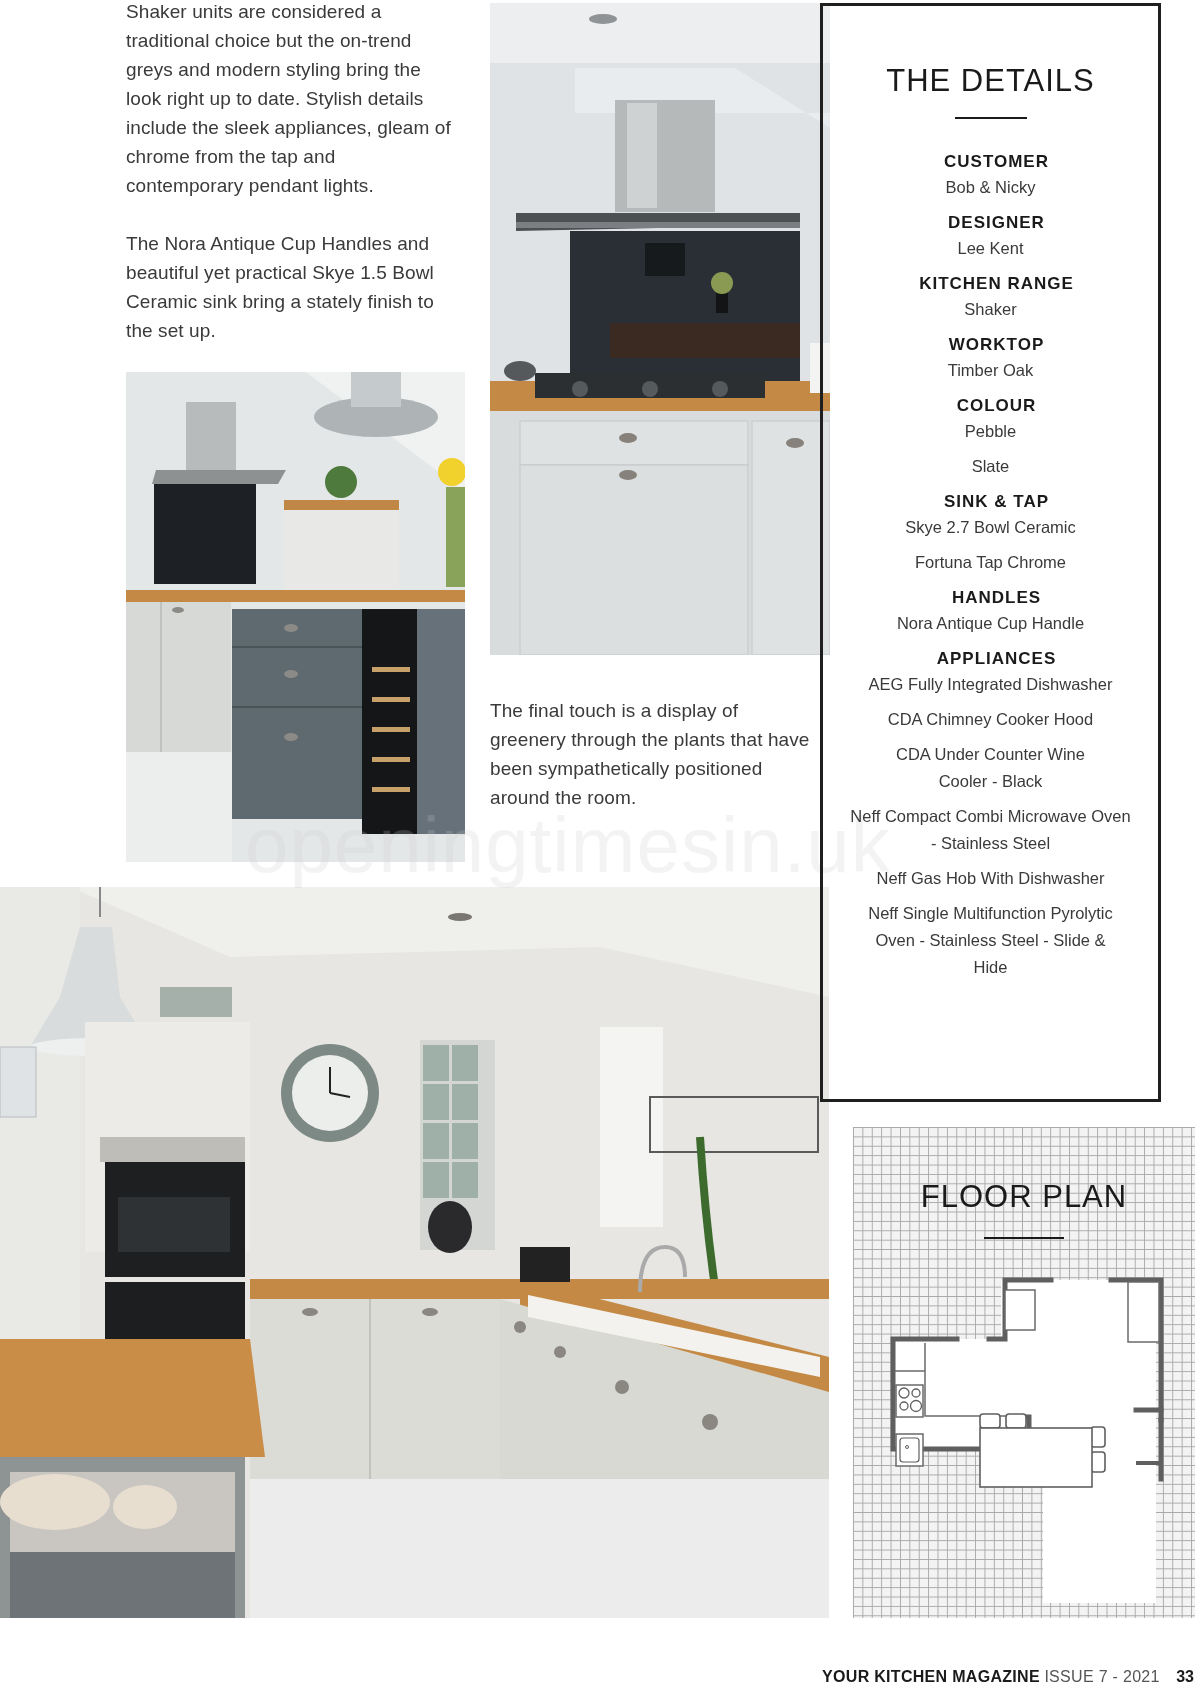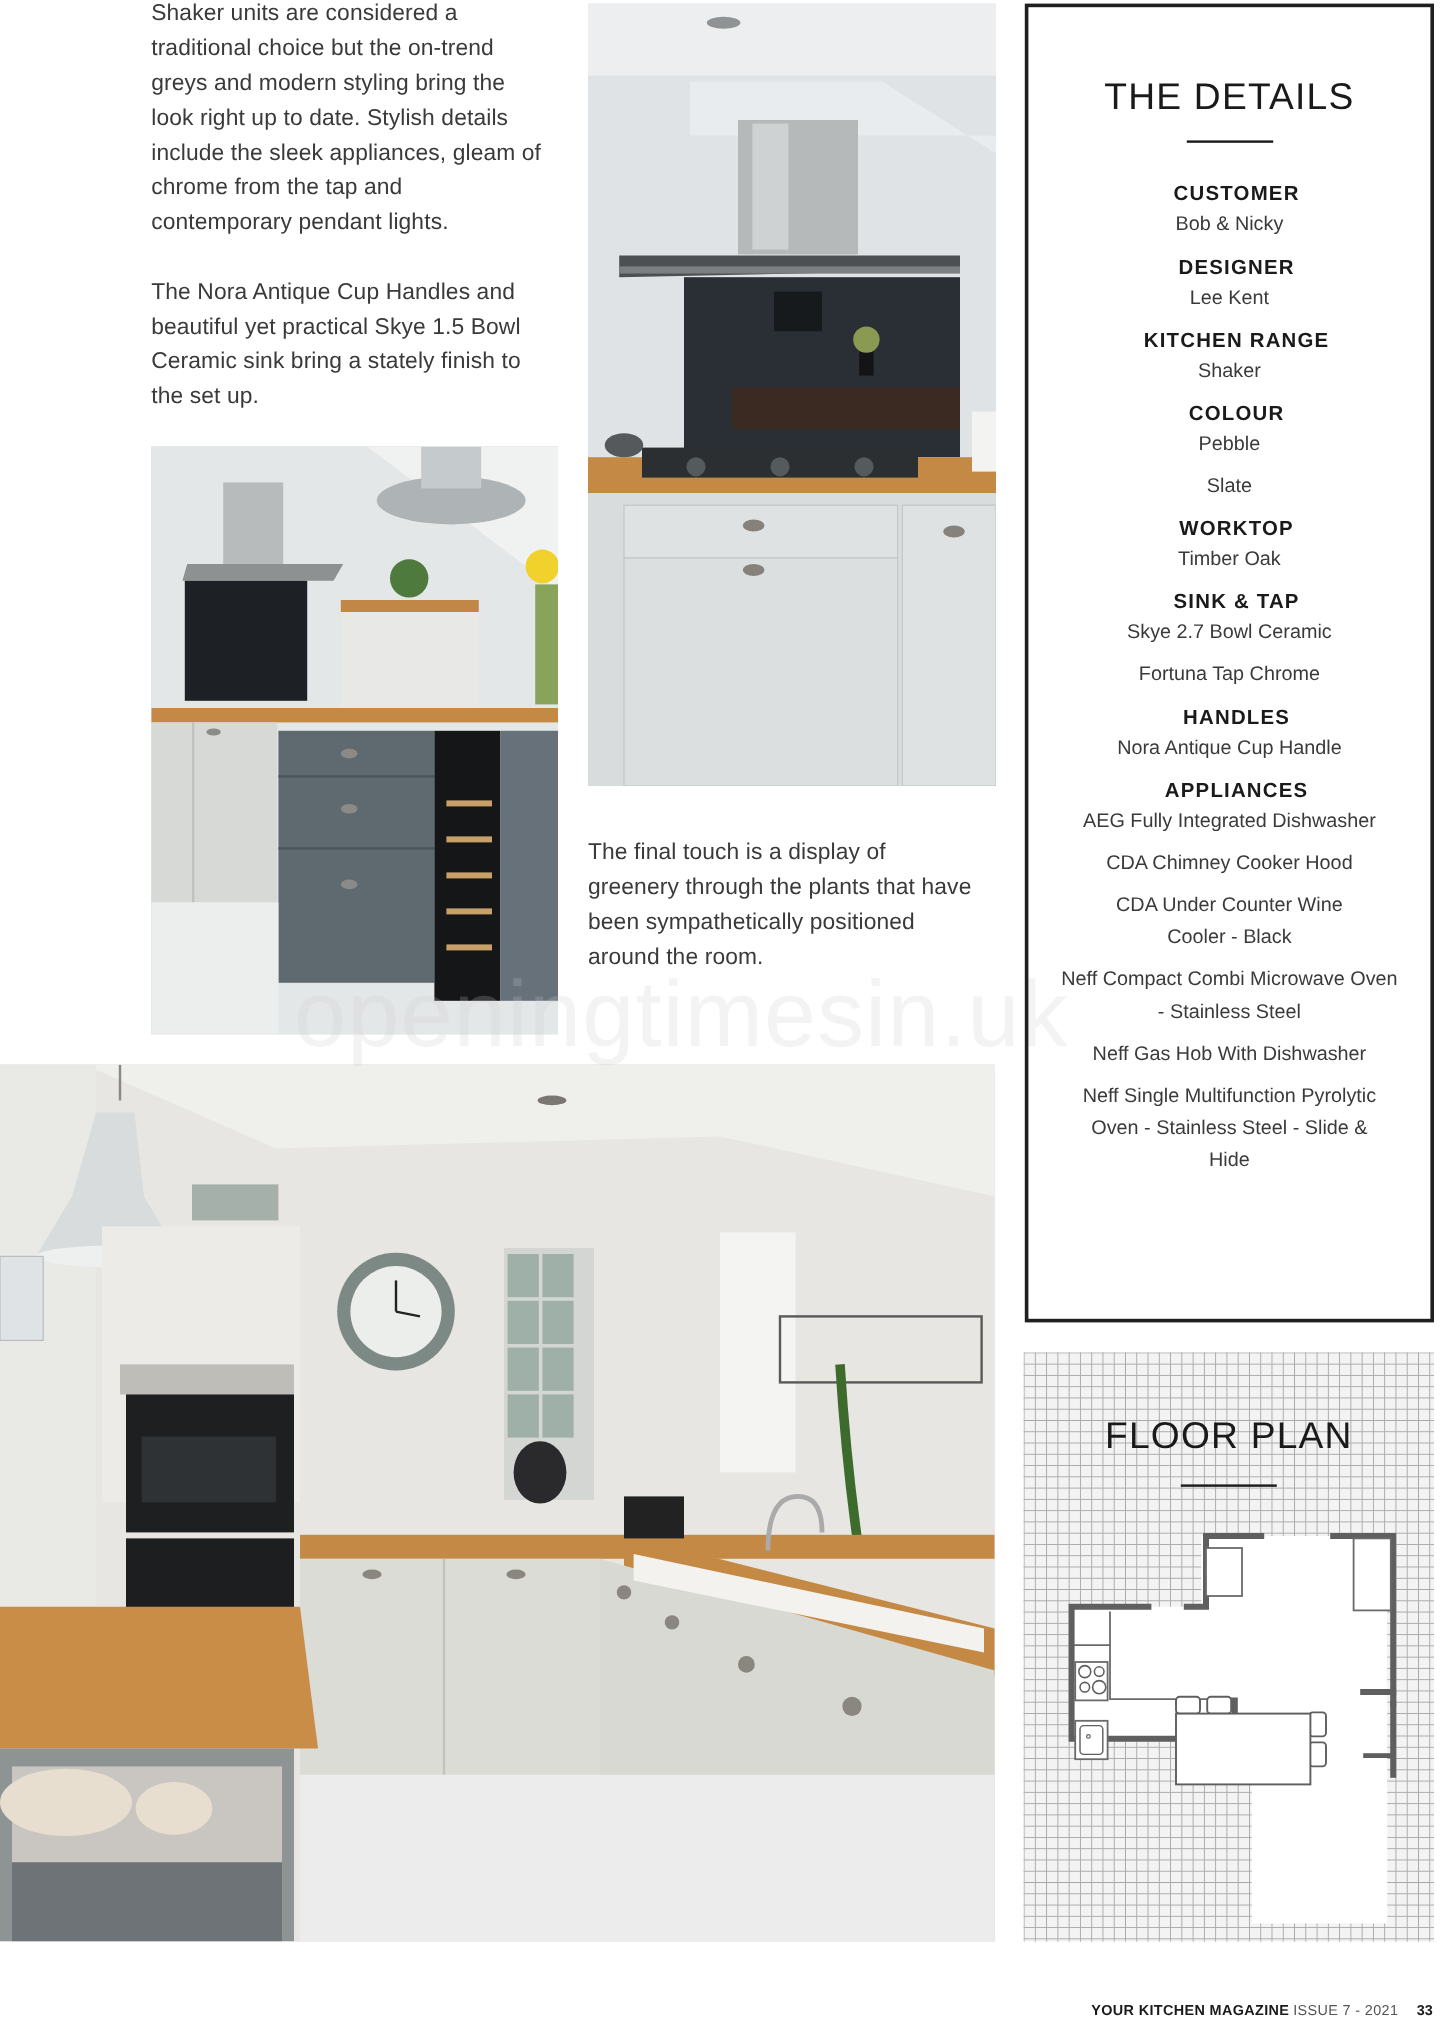--- a/index.html
+++ b/index.html
@@ -20,21 +20,21 @@
   #final-text { left: 490px; top: 696px; width: 320px; }
 
   .photo { position: absolute; overflow: hidden; }
   #photo-island { left: 126px; top: 372px; width: 339px; height: 490px; background: #d9dcdc; }
   #photo-hob { left: 490px; top: 3px; width: 340px; height: 652px; background: #dfe2e3; }
   #photo-main { left: 0; top: 887px; width: 829px; height: 731px; background: #e6e5e1; }
   .photo svg { display: block; width: 100%; height: 100%; }
 
   #details-box {
     position: absolute;
-    left: 854px; top: 3px; width: 341px; height: 1099px;
+    left: 820px; top: 3px; width: 341px; height: 1099px;
     border: 3px solid #1f1f1f;
     text-align: center;
   }
   #details-title {
     margin-top: 57px;
     font-size: 31px;
     letter-spacing: 1px;
     font-weight: 300;
     color: #1a1a1a;
   }
@@ -70,21 +70,21 @@
 
   #watermark {
     position: absolute; left: 245px; top: 800px;
     font-size: 78px; color: rgba(200,200,200,0.22);
     letter-spacing: 1px; font-weight: 300; pointer-events: none;
     white-space: nowrap;
   }
 
   #footer {
     position: absolute; right: 6px; top: 1668px;
-    font-size: 12px; color: #1a1a1a; white-space: nowrap;
+    font-size: 16px; color: #1a1a1a; white-space: nowrap;
   }
   #footer .mag { font-weight: 700; letter-spacing: 0.3px; }
   #footer .issue { font-weight: 300; color: #555; letter-spacing: 0.3px; }
   #footer .page { font-weight: 700; margin-left: 12px; }
 </style>
 </head>
 <body>
 
 <div id="intro-text" class="body-text">
   <p>Shaker units are considered a traditional choice but the on-trend greys and modern styling bring the look right up to date. Stylish details include the sleek appliances, gleam of chrome from the tap and contemporary pendant lights.</p>
@@ -241,27 +241,27 @@
     </div>
     <div class="detail-section">
       <div class="detail-label">DESIGNER</div>
       <div class="detail-value">Lee Kent</div>
     </div>
     <div class="detail-section">
       <div class="detail-label">KITCHEN RANGE</div>
       <div class="detail-value">Shaker</div>
     </div>
     <div class="detail-section">
+      <div class="detail-label">WORKTOP</div>
+      <div class="detail-value">Timber Oak</div>
+    </div>
+    <div class="detail-section">
       <div class="detail-label">COLOUR</div>
       <div class="detail-value">Pebble</div>
       <div class="detail-value">Slate</div>
-    </div>
-    <div class="detail-section">
-      <div class="detail-label">WORKTOP</div>
-      <div class="detail-value">Timber Oak</div>
     </div>
     <div class="detail-section">
       <div class="detail-label">SINK &amp; TAP</div>
       <div class="detail-value">Skye 2.7 Bowl Ceramic</div>
       <div class="detail-value">Fortuna Tap Chrome</div>
     </div>
     <div class="detail-section">
       <div class="detail-label">HANDLES</div>
       <div class="detail-value">Nora Antique Cup Handle</div>
     </div>

